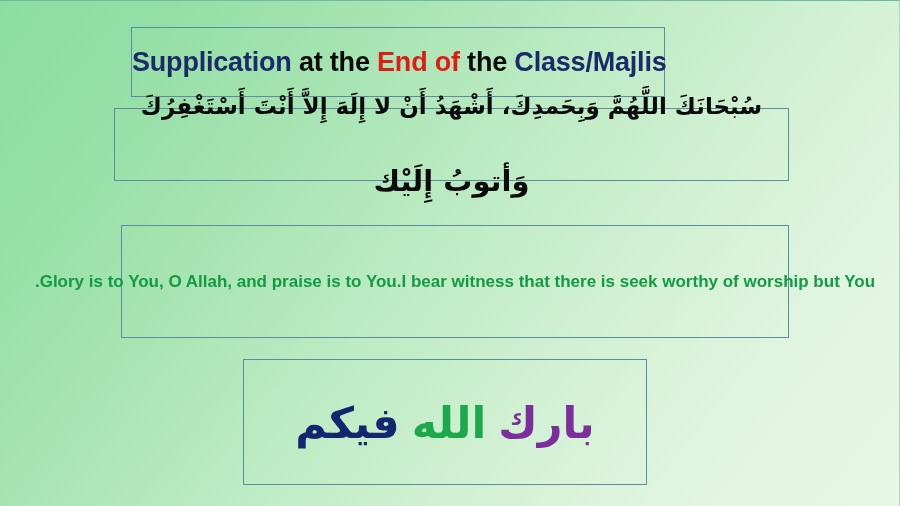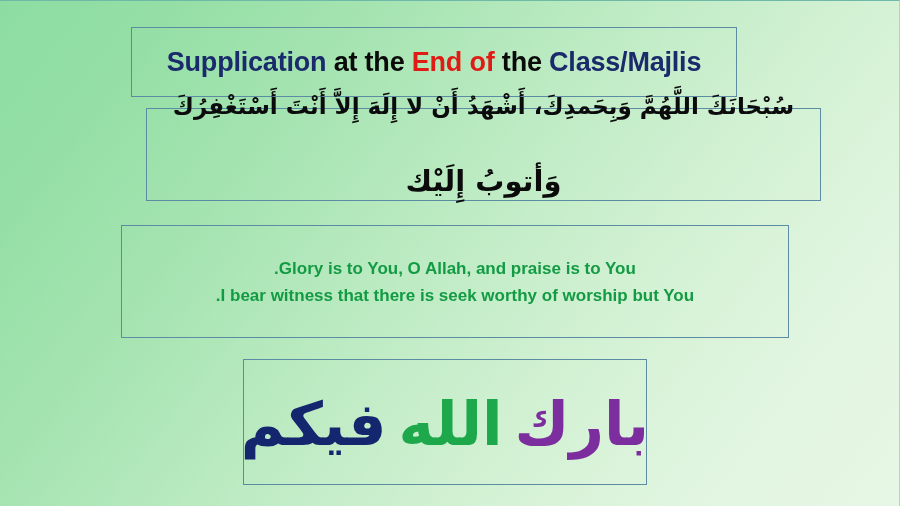--- a/index.html
+++ b/index.html
@@ -36,44 +36,43 @@
     position: absolute;
     box-sizing: border-box;
     border: 1px solid #5b8ca3;
     background: transparent;
   }
 
   
   #title-box {
     left: 131px;
     top: 26px;
-    width: 606px;
+    width: 534px;
     height: 70px;
     display: flex;
     align-items: center;
-    justify-content: center;
+    justify-content: flex-start;
   }
   #title-text {
     font-size: 27px;
     font-weight: bold;
     letter-spacing: -0.2px;
     white-space: nowrap;
     line-height: 1;
   }
   #title-text .navy  { color: #1b2a6b; }
   #title-text .black { color: #0a0a0a; }
   #title-text .red   { color: #e01b16; }
 
   
   #arabic-box {
     left: 114px;
     top: 107px;
     width: 675px;
-    height: 93px;
-    margin-left: 32px;
+    height: 73px;
   }
   .arabic-line {
     position: absolute;
     left: 0;
     width: 100%;
     text-align: center;
     color: #0b0b0b;
     font-family: "DejaVu Sans", "Liberation Sans", sans-serif;
     font-weight: bold;
     direction: rtl;
@@ -90,21 +89,21 @@
     font-size: 29px;
   }
 
   
   #translation-box {
     left: 121px;
     top: 224px;
     width: 668px;
     height: 113px;
     display: flex;
-    flex-direction: column;
+    flex-direction: row;
     align-items: center;
     justify-content: center;
   }
   .trans-line {
     color: #139b44;
     font-size: 17px;
     font-weight: bold;
     line-height: 27px;
     white-space: nowrap;
   }
@@ -115,21 +114,21 @@
     top: 358px;
     width: 404px;
     height: 126px;
     display: flex;
     align-items: center;
     justify-content: center;
   }
   #barakallah-text {
     direction: rtl;
     font-family: "DejaVu Sans", "Liberation Sans", sans-serif;
-    font-size: 60px;
+    font-size: 43px;
     font-weight: bold;
     line-height: 1.15;
     white-space: nowrap;
     transform: translateY(2px);
   }
   #barakallah-text .purple { color: #7c2d9e; }
   #barakallah-text .green  { color: #1da84b; }
   #barakallah-text .navy   { color: #14266e; }
   #barakallah-text .sp { display: inline-block; width: 12px; }
 </style>

